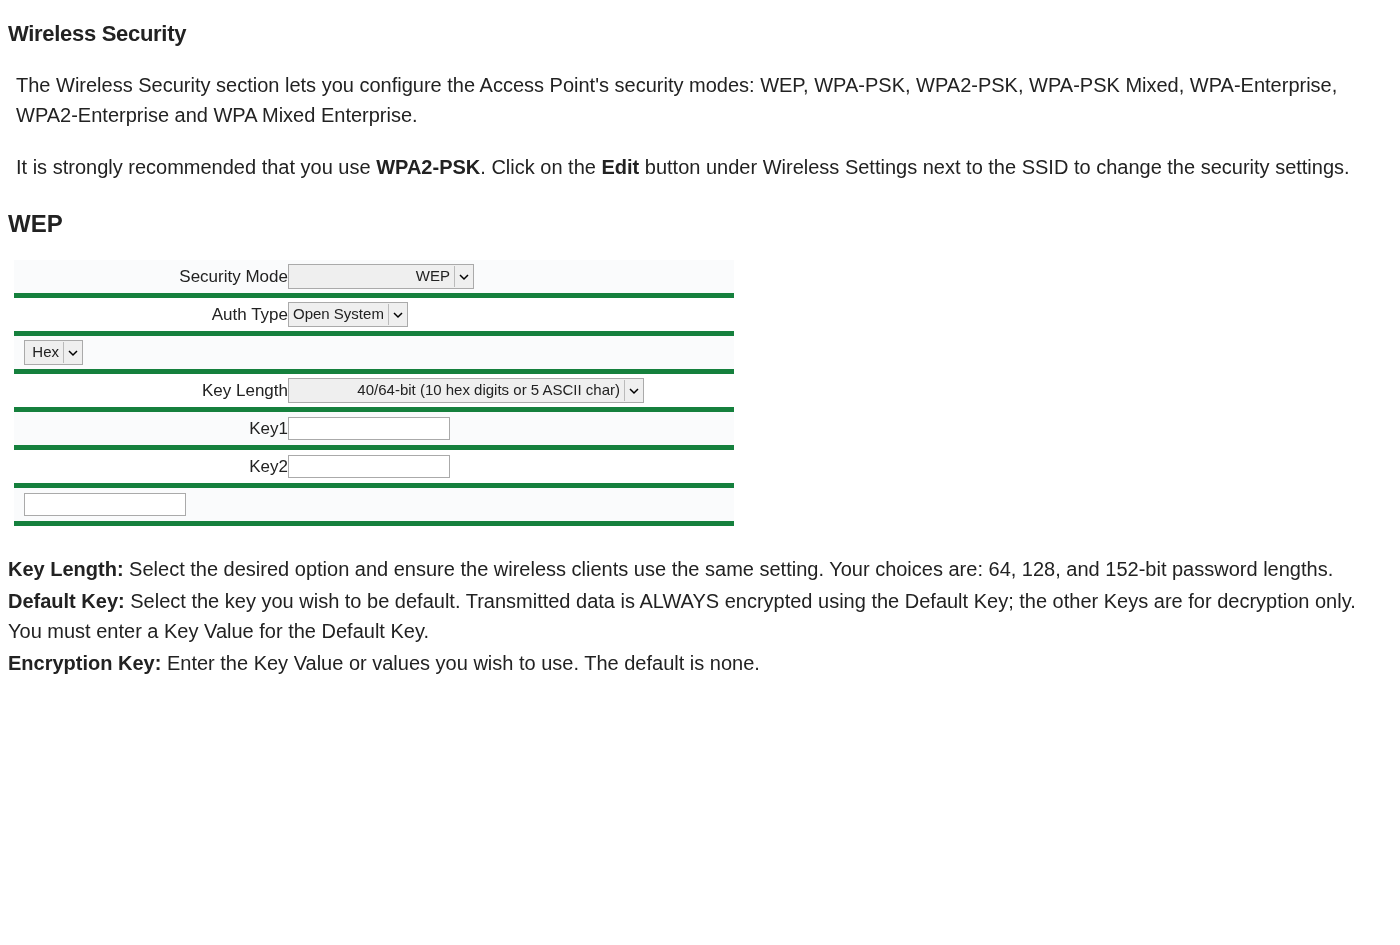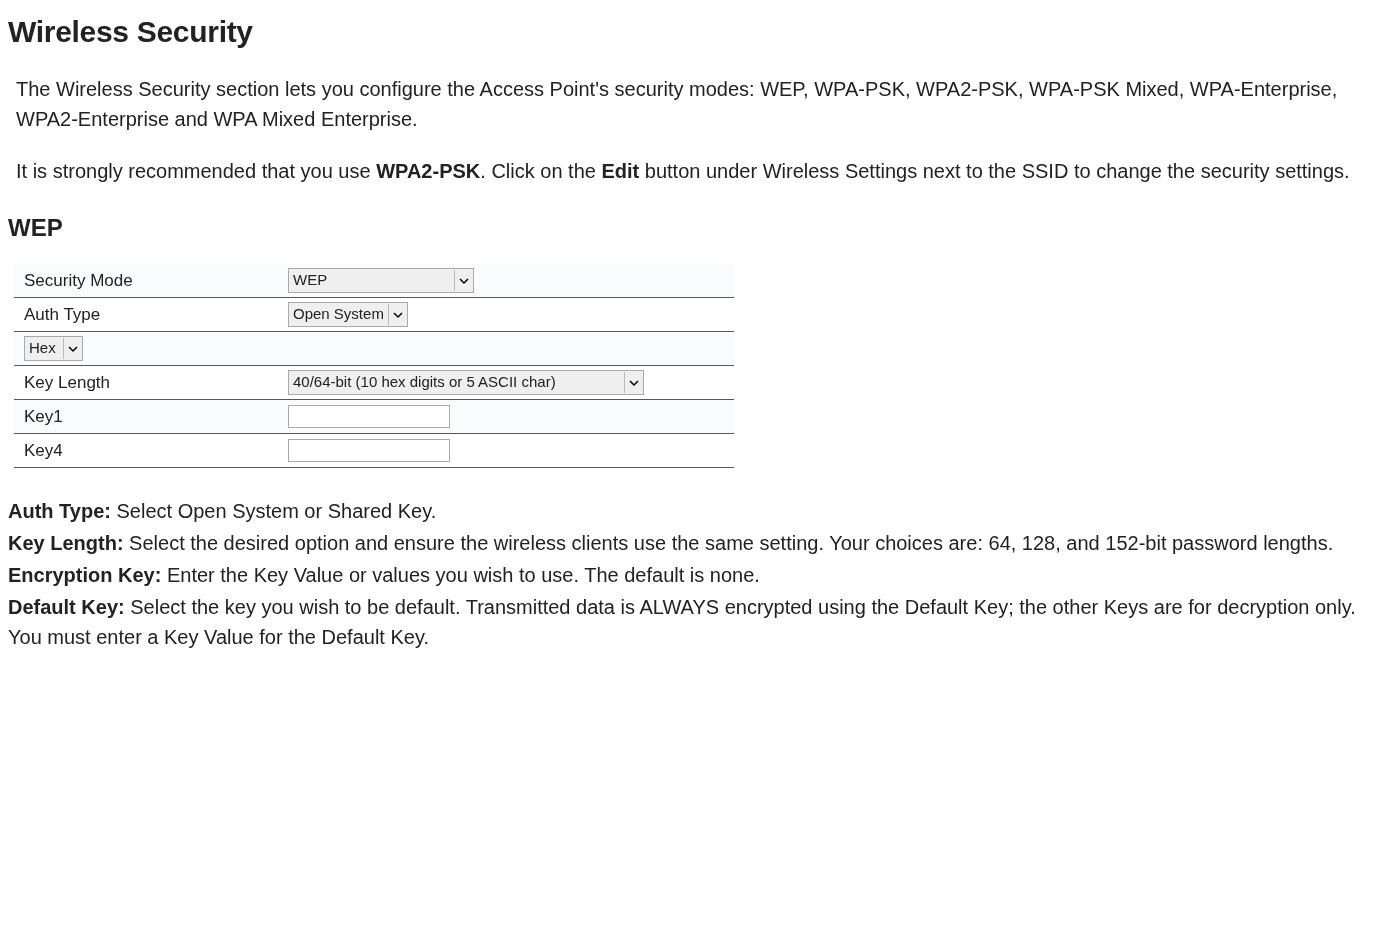--- a/index.html
+++ b/index.html
@@ -4,23 +4,23 @@
   <style>
     body {
       font-family: Arial, Helvetica, sans-serif;
       margin: 0;
       padding: 5px 8px;
       color: #222;
       font-size: 20px;
       line-height: 1.5;
     }
     h1 {
-      font-size: 30px;
+      font-size: 22px;
       font-weight: 700;
-      margin: 4px 0 20px 0;
+      margin: 12px 0 20px 0;
       letter-spacing: -0.3px;
     }
     h2 {
       font-size: 24px;
       font-weight: 700;
       margin: 24px 0 18px 0;
     }
     p {
       margin: 0 0 22px 8px;
     }
@@ -30,23 +30,24 @@
     .panel {
       margin: 0 0 28px 6px;
       width: 720px;
       font-family: Arial, Helvetica, sans-serif;
     }
     .row {
       display: flex;
       align-items: center;
       height: 33px;
       padding-left: 10px;
-      border-bottom: 1px solid #15803d;
+      border-bottom: 5px solid #15803d;
       font-size: 17px;
       color: #222;
+      text-align: right;
     }
     .panel .row:nth-child(odd) {
       background: #fafbfc;
     }
     .panel .row:nth-child(even) {
       background: #ffffff;
     }
     .row .label {
       width: 264px;
       color: #222;
@@ -150,27 +151,29 @@
         </span>
     </div>
   </div>
 
 
   <div class="row">
     <div class="label">Key1</div>
     <div class="textinput" value=""></div>
   </div>
 
+  <div class="row">
+    <div class="label">Key2</div>
+    <div class="textinput" value=""></div>
+  </div>
 
 
   <div class="row">
-    <div class="label">Key4</div>
     <div class="textinput" value=""></div>
   </div>
 
 </div>
 
 <div class="defs">
-  <p><span class="bold">Auth Type:</span><span> Select Open System or Shared Key.</span></p>
   <p><span class="bold">Key Length:</span><span> Select the desired option and ensure the wireless clients use the same setting. Your choices are: 64, 128, and 152-bit password lengths.</span></p>
+  <p><span class="bold">Default Key:</span><span> Select the key you wish to be default. Transmitted data is ALWAYS encrypted using the Default Key; the other Keys are for decryption only. You must enter a Key Value for the Default Key.</span></p>
   <p><span class="bold">Encryption Key:</span><span> Enter the Key Value or values you wish to use. The default is none.</span></p>
-  <p><span class="bold">Default Key:</span><span> Select the key you wish to be default. Transmitted data is ALWAYS encrypted using the Default Key; the other Keys are for decryption only. You must enter a Key Value for the Default Key.</span></p>
 </div>
 
 </body></html>

